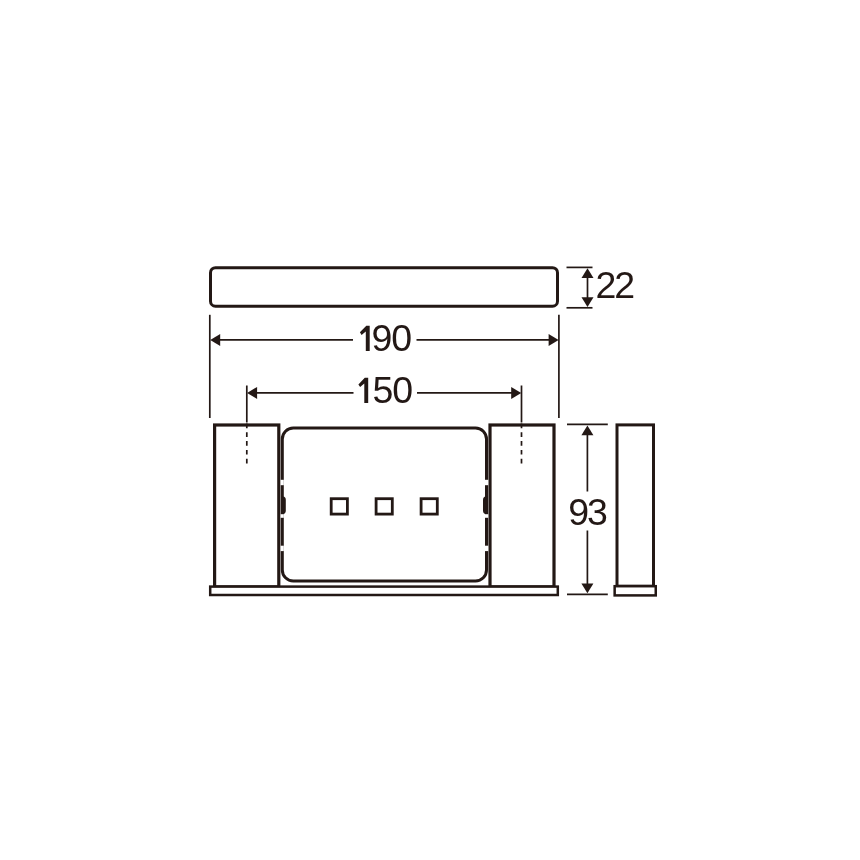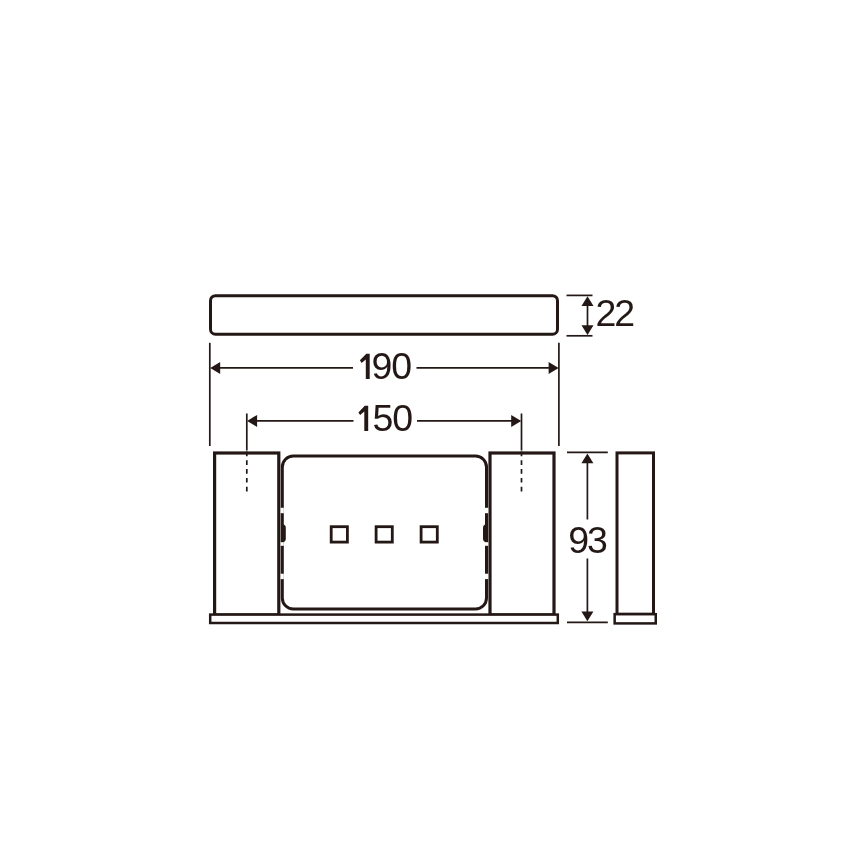--- a/index.html
+++ b/index.html
@@ -1,16 +1,16 @@
 <!DOCTYPE html>
 <html><head>
 <meta charset="utf-8">
 <style>
   html,body{margin:0;padding:0;background:#ffffff;}
-  .wrap{width:860px;height:628px;position:relative;background:#ffffff;margin-top:28px;}
+  .wrap{width:860px;height:628px;position:relative;background:#ffffff;}
   svg{display:block;}
   text{font-family:"Liberation Sans",sans-serif;fill:#231815;}
 </style>
 </head>
 <body>
 <div class="wrap">
 <svg width="860" height="860" viewBox="0 0 860 860">
 
   <rect x="0" y="0" width="860" height="860" fill="#ffffff"></rect>
 

